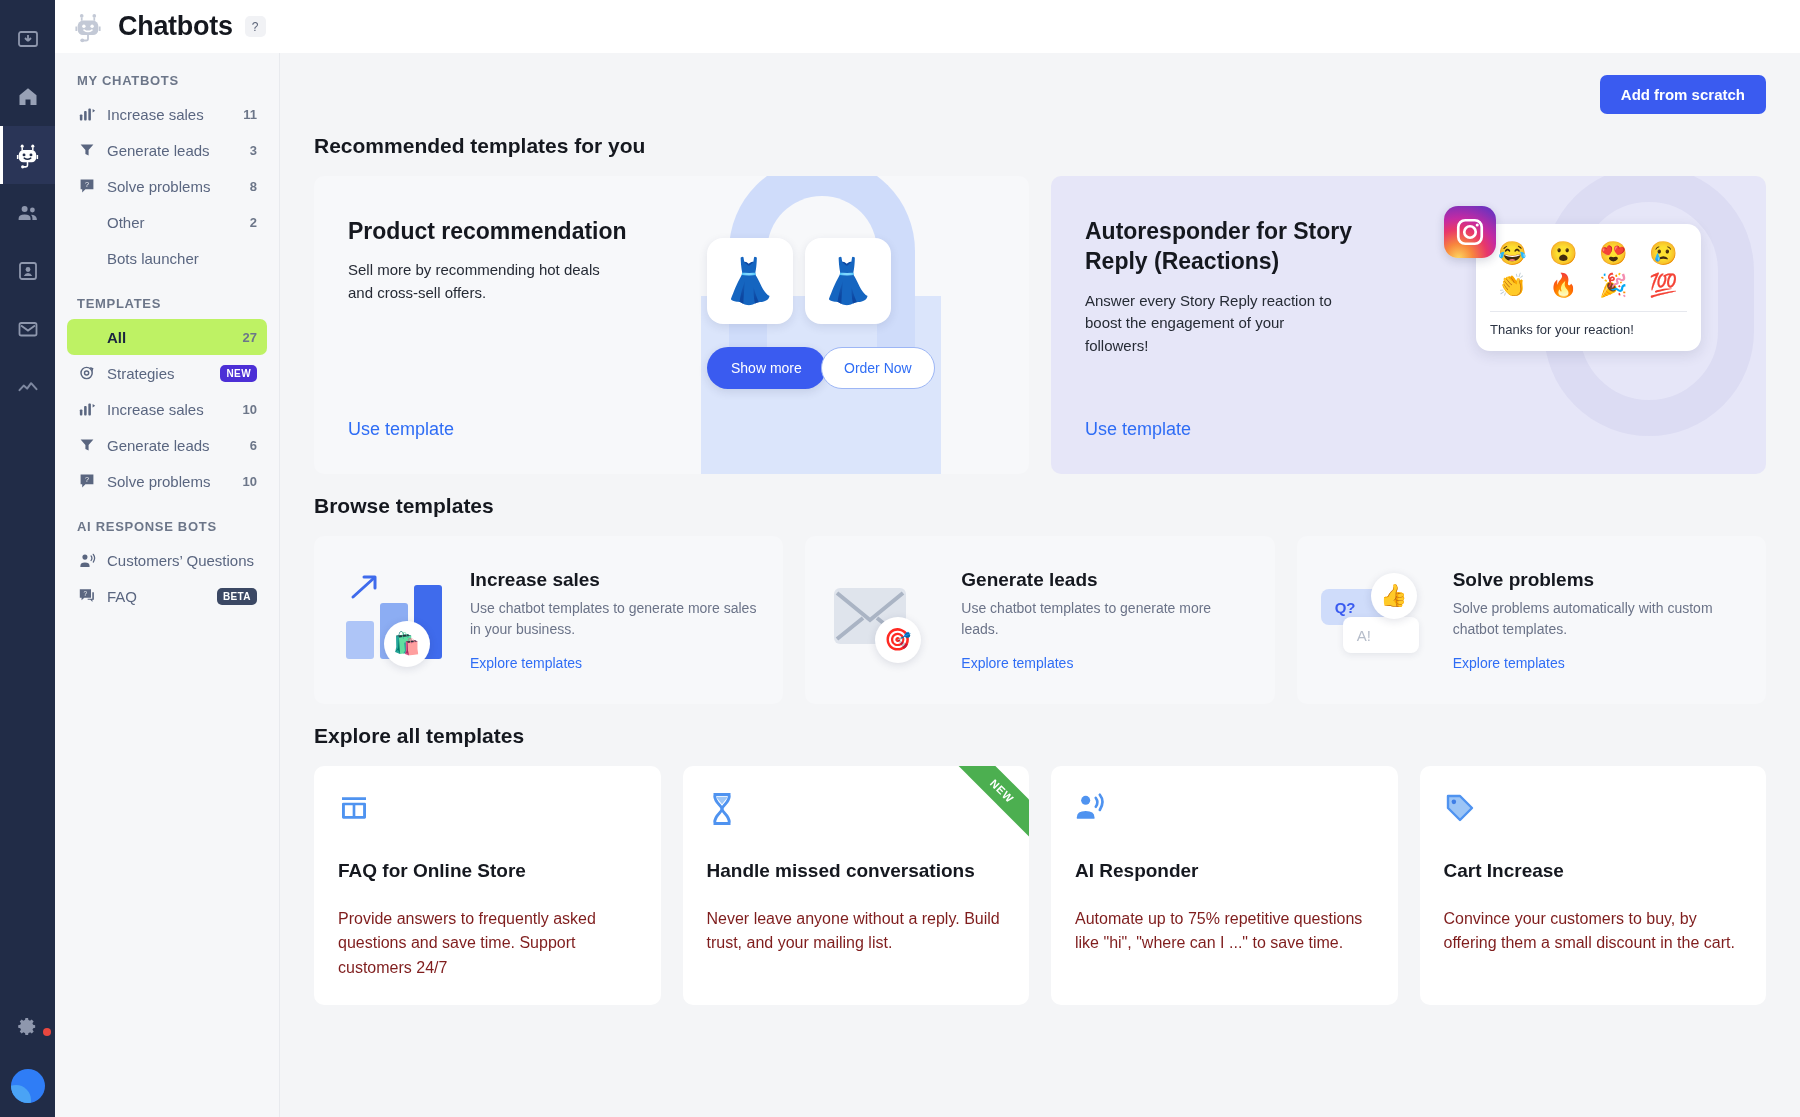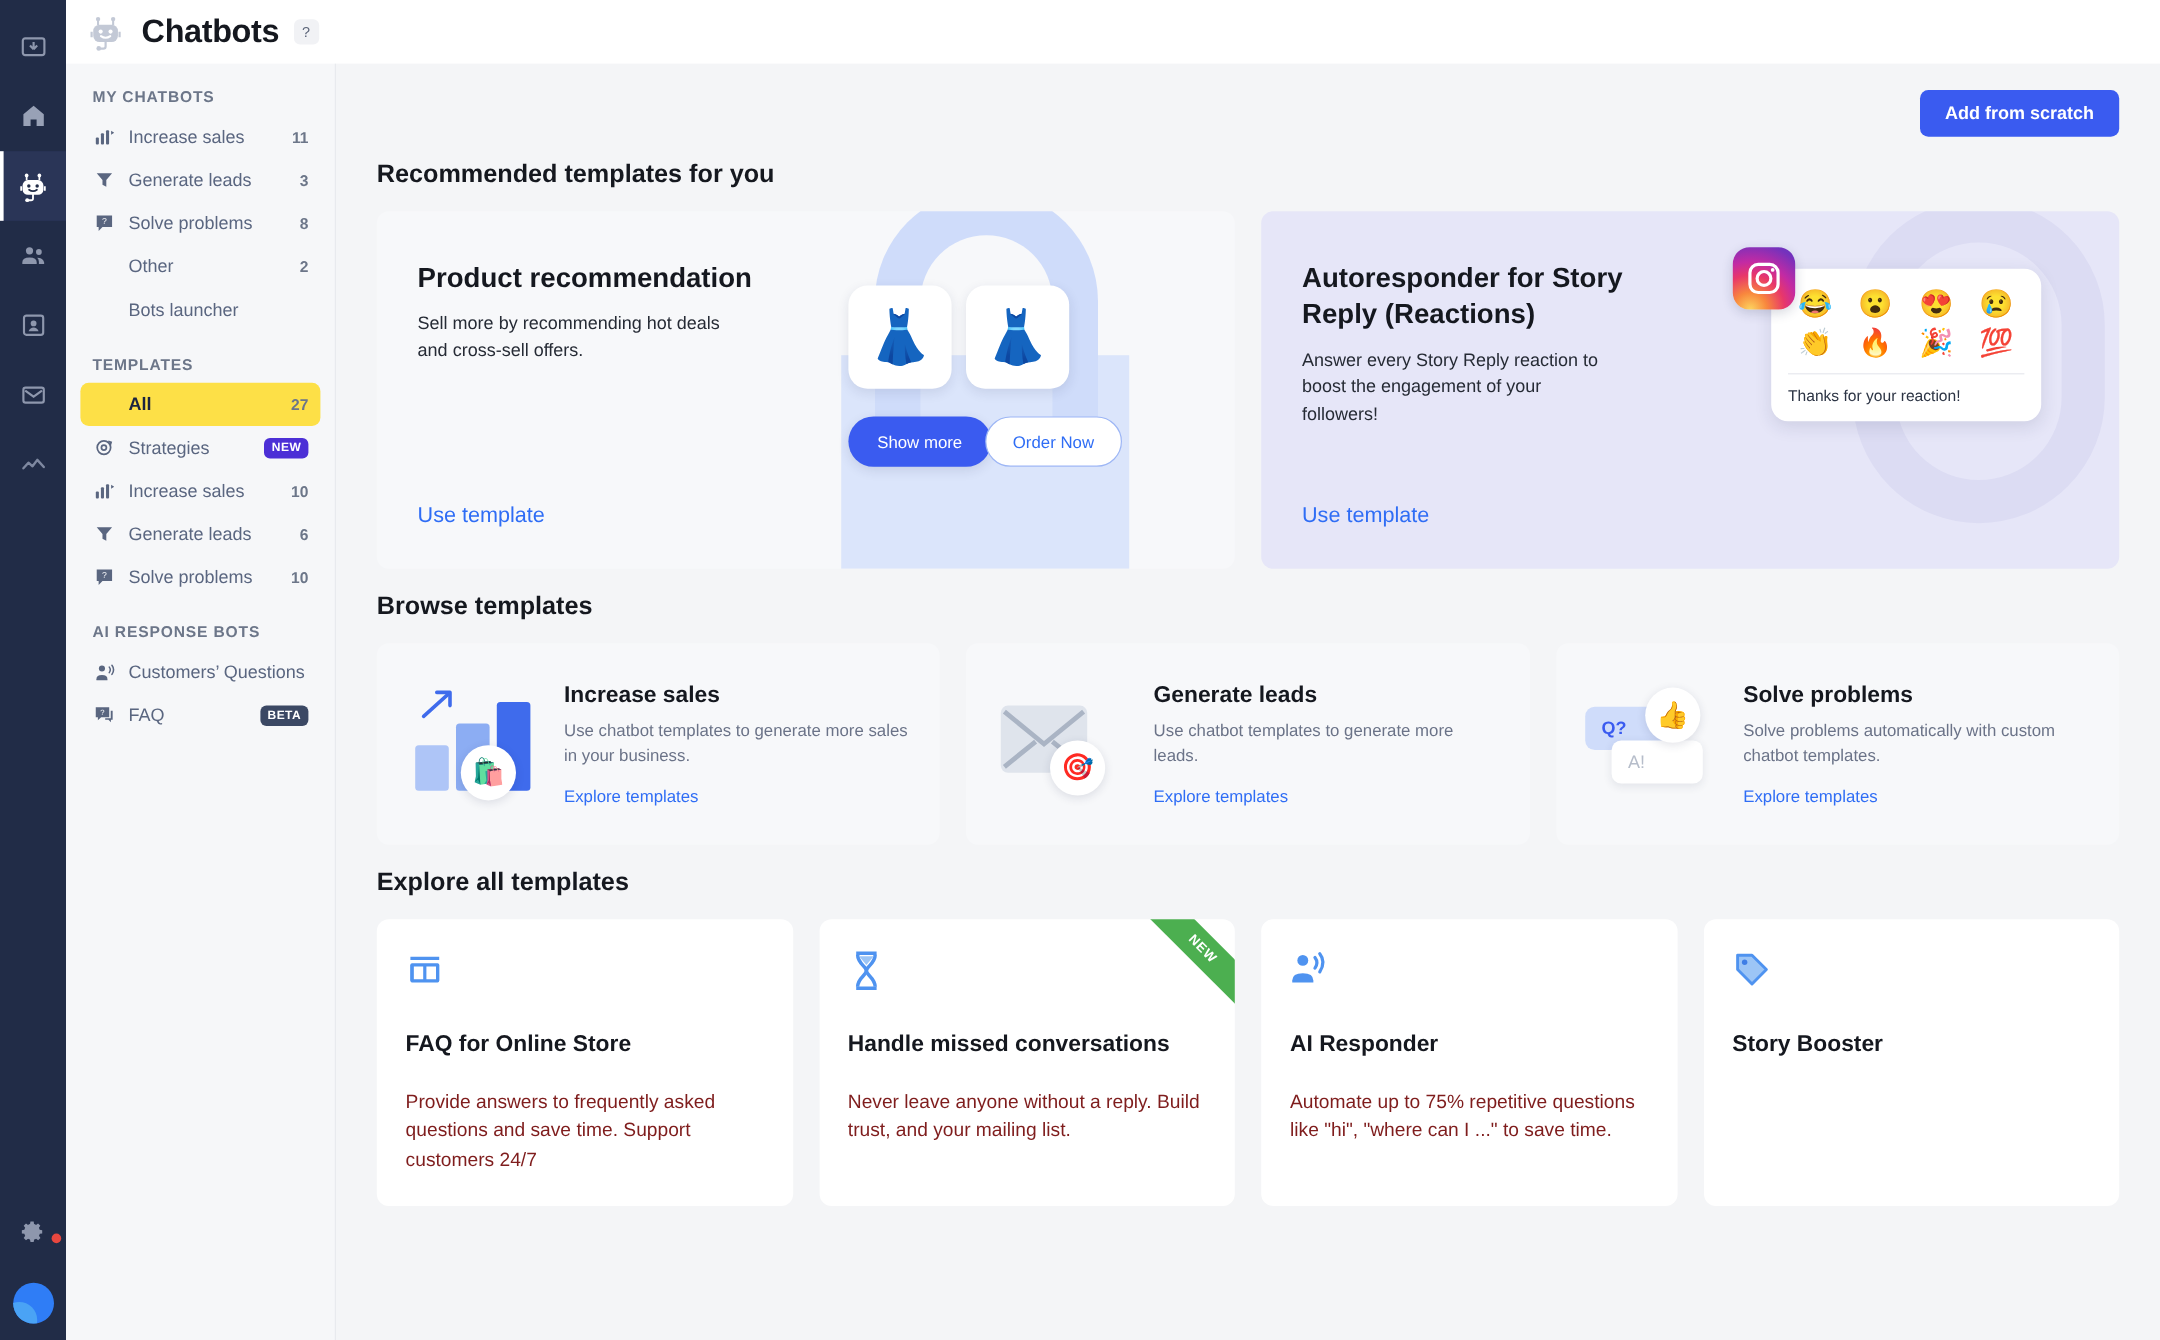--- a/index.html
+++ b/index.html
@@ -77,21 +77,21 @@
     font-size: 13px; font-weight: 700; letter-spacing: 0.7px;
     color: #6c7689; text-transform: uppercase;
     padding: 20px 10px 8px 10px;
   }
   .side-item {
     display: flex; align-items: center;
     height: 36px; padding: 0 10px; border-radius: 7px;
     color: #5a6680; font-size: 15px;
     cursor: pointer;
   }
-  .side-item.active { background: #fde047; color: #1b2440; font-weight: 600; }
+  .side-item.active { background: #bef264; color: #1b2440; font-weight: 600; }
   .side-ico { width: 20px; margin-right: 10px; display:flex; align-items:center; justify-content:center; flex:0 0 20px;}
   .side-label { flex: 1 1 auto; white-space: nowrap; }
   .side-count { font-size: 13px; color: #6e7casdf; color:#6d7competition; color:#6c7689; font-weight:600; }
   .tag {
     font-size: 10px; font-weight: 700; letter-spacing: .4px;
     color: #fff; border-radius: 5px; padding: 3px 6px;
   }
   .tag.new { background: #4c2fd6; }
   .tag.beta { background: #3b4864; }
 
@@ -567,19 +567,20 @@
           <div class="tpl-desc">Automate up to 75% repetitive questions like "hi", "where can I ..." to save time.</div>
         </div>
 
         <div class="tpl-card">
           <div class="tpl-ico">
             <svg width="32" height="32" viewBox="0 0 24 24">
               <path d="M3 3h9l9 9-9 9-9-9z" fill="#9cc5f6" stroke="#4f93f0" stroke-width="1.8" stroke-linejoin="round"></path>
               <circle cx="7.4" cy="7.4" r="1.7" fill="#3f7ee6"></circle>
             </svg>
           </div>
-          <div class="tpl-title">Story Booster</div>
+          <div class="tpl-title">Cart Increase</div>
+          <div class="tpl-desc">Convince your customers to buy, by offering them a small discount in the cart.</div>
         </div>
       </div>
 
     </div>
   </div>
 </div>
 
 </body></html>

